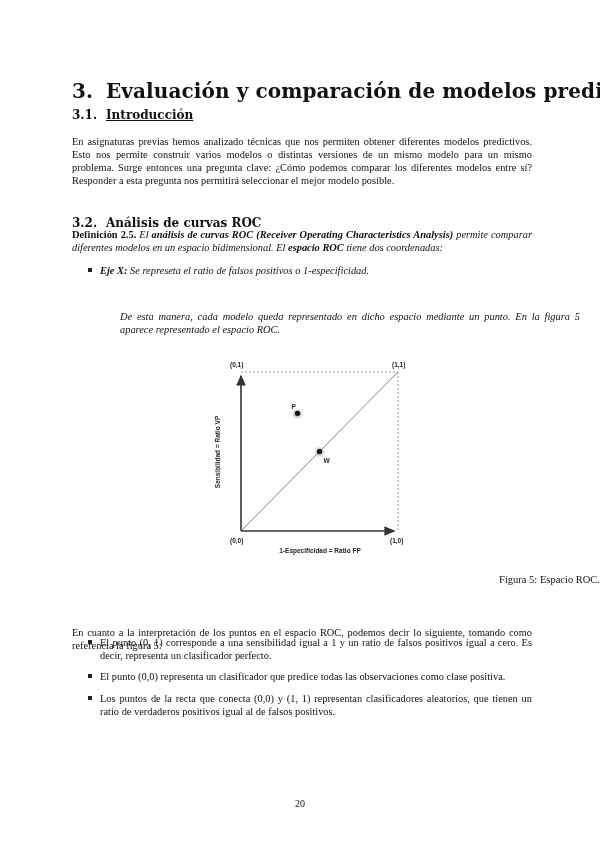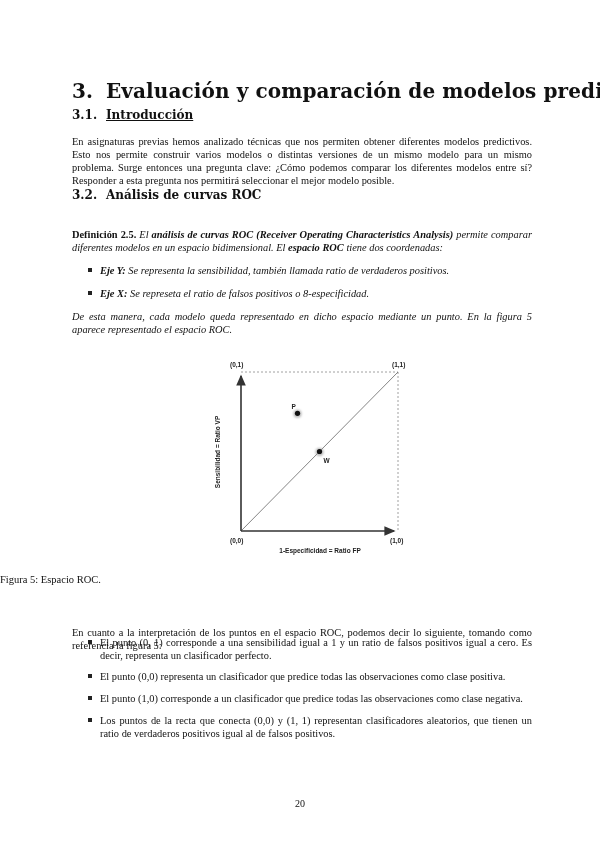--- a/index.html
+++ b/index.html
@@ -15,64 +15,60 @@
     .h2 .num { display: inline-block; width: 34px; }
     .para { left: 72px; width: 460px; font-family: Liberation Serif, serif; font-size: 10.4px; line-height: 13px; text-align: justify; }
     .para.ital { font-style: italic; }
     .def-label { font-style: normal; font-weight: bold; }
     b.bi { font-weight: bold; font-style: italic; }
     ul.bullets { list-style: none; margin: 0; padding: 0; }
     ul.bullets li { position: relative; padding-left: 14px; margin-bottom: 8px; }
     ul.bullets li::before {
       content: ""; position: absolute; left: 2px; top: 4px; width: 4px; height: 4px; background: #222;
     }
-    .caption { left: 0; width: 600px; text-align: left; font-family: "Liberation Serif", serif; font-size: 10.5px; }
+    .caption { left: 0; width: 600px; text-align: right; font-family: "Liberation Serif", serif; font-size: 10.5px; }
     .pagenum { left: 0; width: 600px; text-align: center; font-family: "Liberation Serif", serif; font-size: 10px; top: 798px; }
     svg text { font-family: "Liberation Sans", sans-serif; font-weight: bold; font-size: 6.5px; fill: #222; }
   </style>
 </head>
 <body>
 
 <div class="abs h1">
   <span class="num">3.</span><span>Evaluación y comparación de modelos predictivos</span>
 </div>
 
 <div class="abs h2" style="left:72px; top:108px;text-decoration:underline;">
   <span class="num">3.1.</span><span>Introducción</span>
 </div>
 
 <div class="abs para" style="top:135px;">En asignaturas previas hemos analizado técnicas que nos permiten obtener diferentes modelos predictivos. Esto nos permite construir varios modelos o distintas versiones de un mismo modelo para un mismo problema. Surge entonces una pregunta clave: ¿Cómo podemos comparar los diferentes modelos entre sí? Responder a esta pregunta nos permitirá seleccionar el mejor modelo posible.</div>
 
-<div class="abs h2" style="left:72px; top:188px;">
+<div class="abs h2" style="left:72px; top:216px;">
   <span class="num">3.2.</span><span>Análisis de curvas ROC</span>
 </div>
 
 <div class="abs para ital" style="top:228px;">
   <span class="def-label">Definición 2.5.</span>
   <span>El</span>
   <b class="bi">análisis de curvas ROC (Receiver Operating Characteristics Analysis)</b>
   <span>permite comparar diferentes modelos en un espacio bidimensional. El</span>
   <b class="bi">espacio ROC</b>
   <span>tiene dos coordenadas:</span>
 </div>
 
 <div class="abs para ital" style="top:264px; left:86px; width:446px;">
   <ul class="bullets">
-    <li style="margin-bottom:10px;">
-      <b class="bi">Eje Y:</b>
-      <span>Se representa la sensibilidad, también llamada ratio de verdaderos positivos.</span>
-    </li>
     <li>
       <b class="bi">Eje X:</b>
-      <span>Se represeta el ratio de falsos positivos o 8-especificidad.</span>
+      <span>Se represeta el ratio de falsos positivos o 1-especificidad.</span>
     </li>
   </ul>
 </div>
 
-<div class="abs para ital" style="top:310px;">De esta manera, cada modelo queda representado en dicho espacio mediante un punto. En la figura 5 aparece representado el espacio ROC.</div>
+<div class="abs para ital" style="top:310px;margin-left:48px;">De esta manera, cada modelo queda representado en dicho espacio mediante un punto. En la figura 5 aparece representado el espacio ROC.</div>
 
 <svg class="abs" style="left:200px; top:355px;" width="220" height="205" id="roc">
   <defs>
     <marker id="arrowhead" markerWidth="8" markerHeight="8" refX="6" refY="3" orient="auto">
       <path d="M0,0 L7,3 L0,6 Z" fill="#333"></path>
     </marker>
     <filter id="blur" x="-50%" y="-50%" width="200%" height="200%">
       <feGaussianBlur stdDeviation="1.2"></feGaussianBlur>
     </filter>
   </defs>
@@ -98,18 +94,17 @@
 </svg>
 
 <div class="abs caption" style="top:574px;">Figura 5: Espacio ROC.</div>
 
 <div class="abs para" style="top:626px;">En cuanto a la interpretación de los puntos en el espacio ROC, podemos decir lo siguiente, tomando como referencia la figura 5:</div>
 
 <div class="abs para" style="top:636px; left:86px; width:446px;">
   <ul class="bullets">
     <li style="">El punto (0, 1) corresponde a una sensibilidad igual a 1 y un ratio de falsos positivos igual a cero. Es decir, representa un clasificador perfecto.</li>
     <li style="margin-bottom:9px;">El punto (0,0) representa un clasificador que predice todas las observaciones como clase positiva.</li>
-    <li style="margin-bottom:9px;">El punto (1,0) corresponde a un clasificador que predice todas las observaciones como clase negativa.</li>
     <li>Los puntos de la recta que conecta (0,0) y (1, 1) representan clasificadores aleatorios, que tienen un ratio de verdaderos positivos igual al de falsos positivos.</li>
   </ul>
 </div>
 
 <div class="abs pagenum">20</div>
 
 </body></html>

